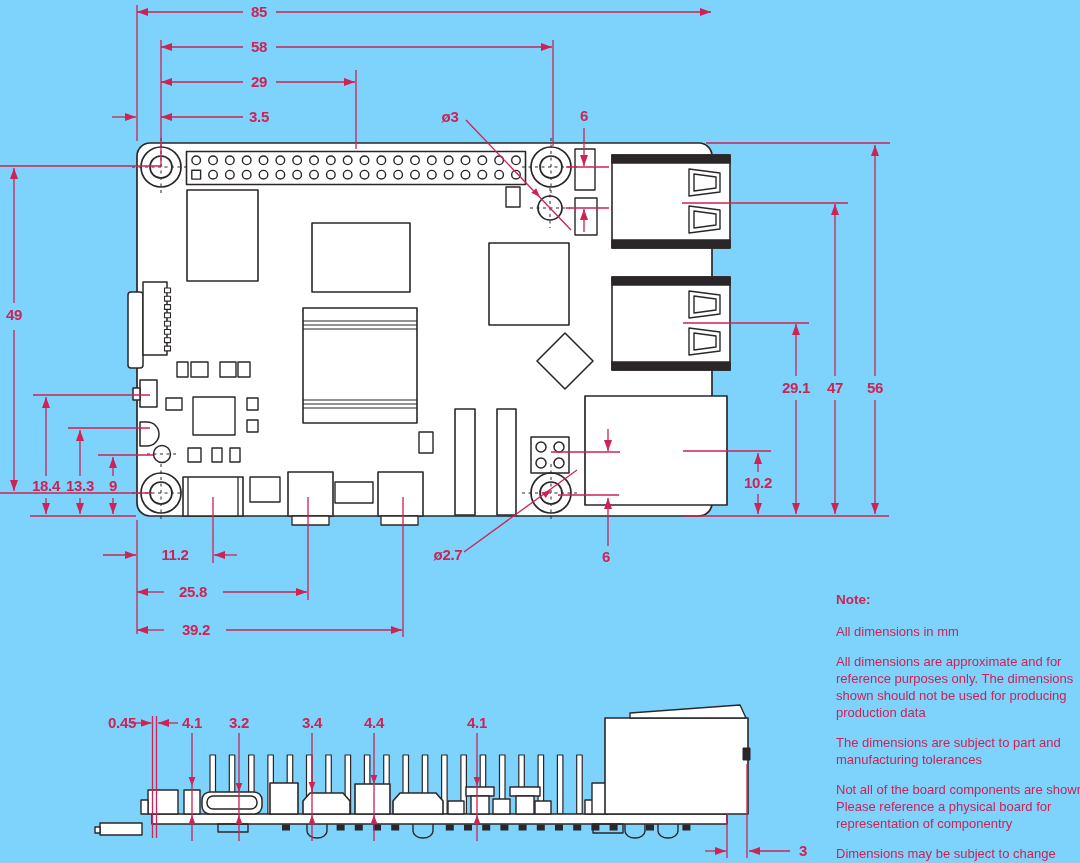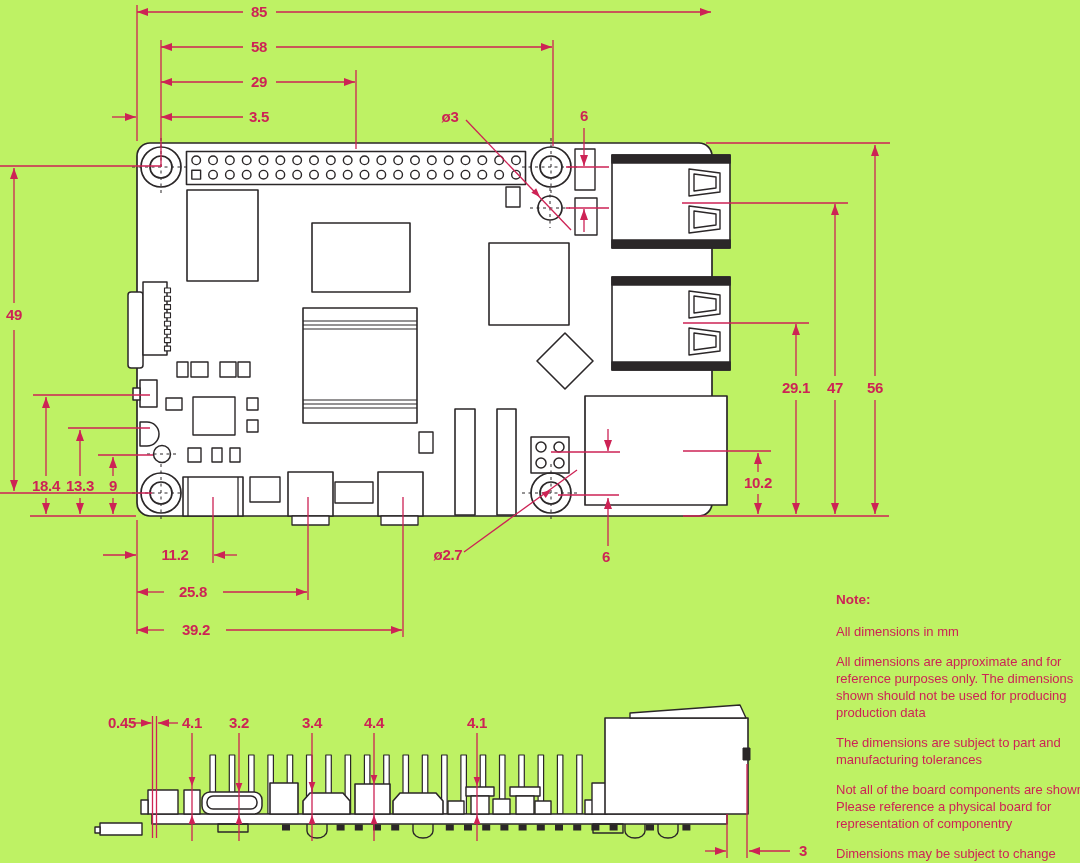--- a/index.html
+++ b/index.html
@@ -1,16 +1,16 @@
 <!DOCTYPE html>
 <html><head>
 <meta charset="utf-8">
 <style>
   html,body{margin:0;padding:0;background:#fff;}
-  #stage{position:relative;width:1080px;height:863px;background:#bef264;overflow:hidden;
+  #stage{position:relative;width:1080px;height:863px;background:#7dd3fc;overflow:hidden;
          font-family:"Liberation Sans",sans-serif;}
   #drawing{position:absolute;left:0;top:0;}
   .dimtext{font-family:"Liberation Sans",sans-serif;font-weight:700;font-size:15px;
            letter-spacing:-0.3px;}
   #note-block{position:absolute;left:836px;top:591px;width:252px;}
   #note-block .note-heading{font-size:13.5px;font-weight:700;margin:0 0 15px 0;}
   #note-block p{font-size:13px;line-height:17px;font-weight:400;margin:0 0 13px 0;}
 </style>
 </head>
 <body>

